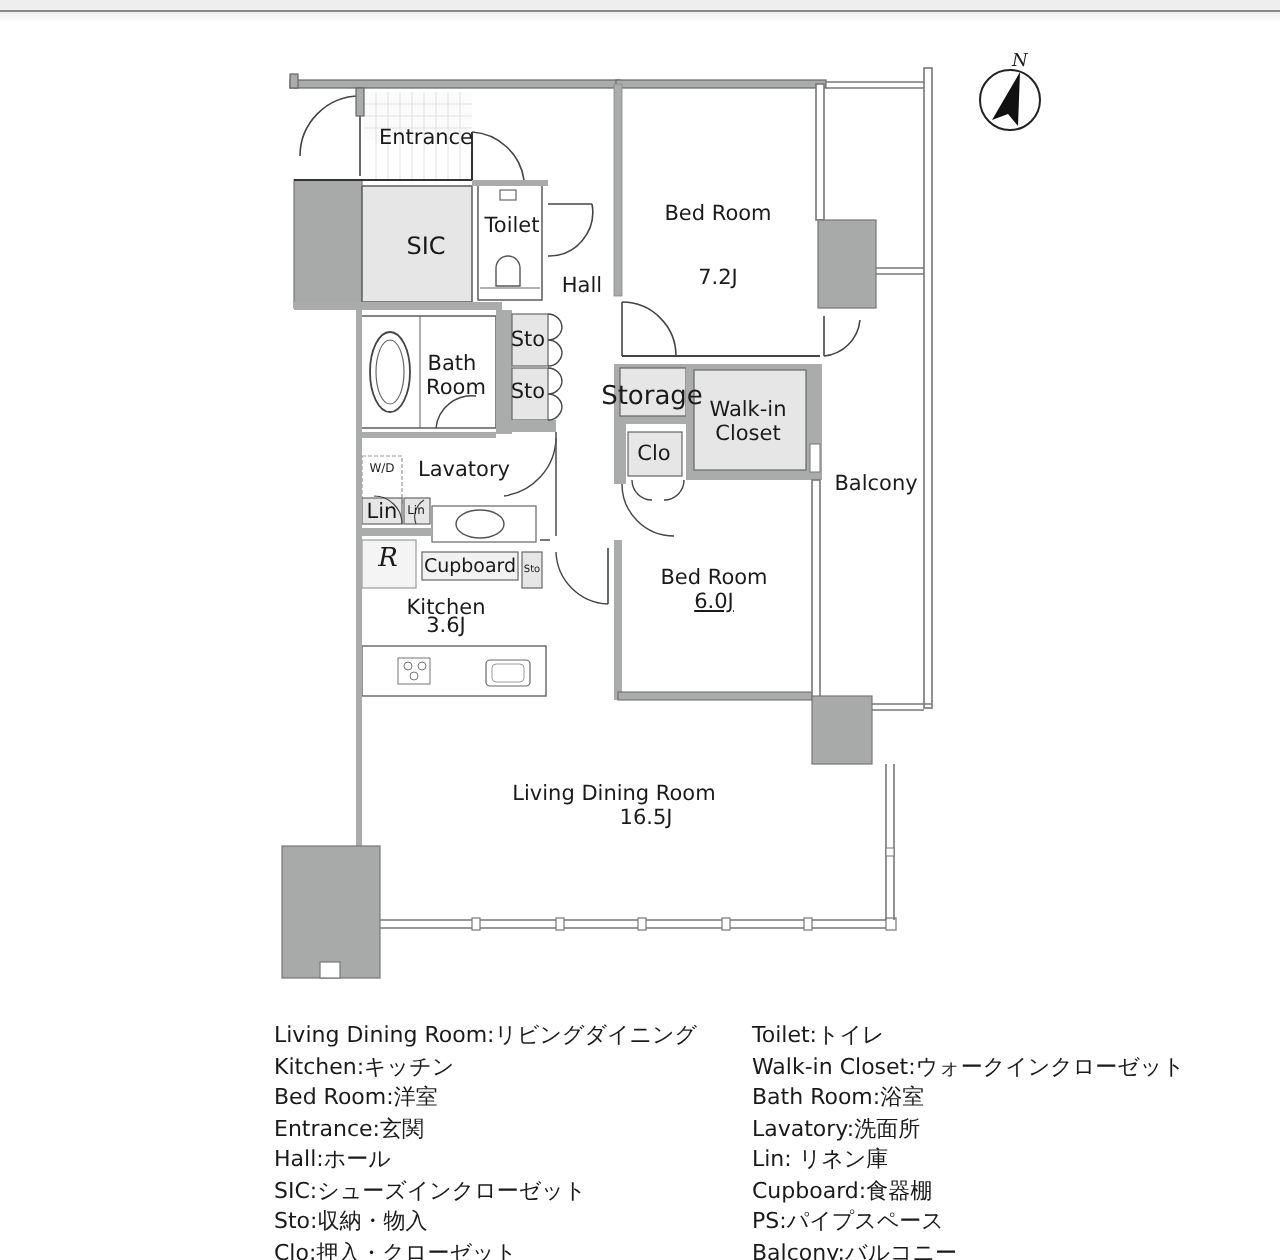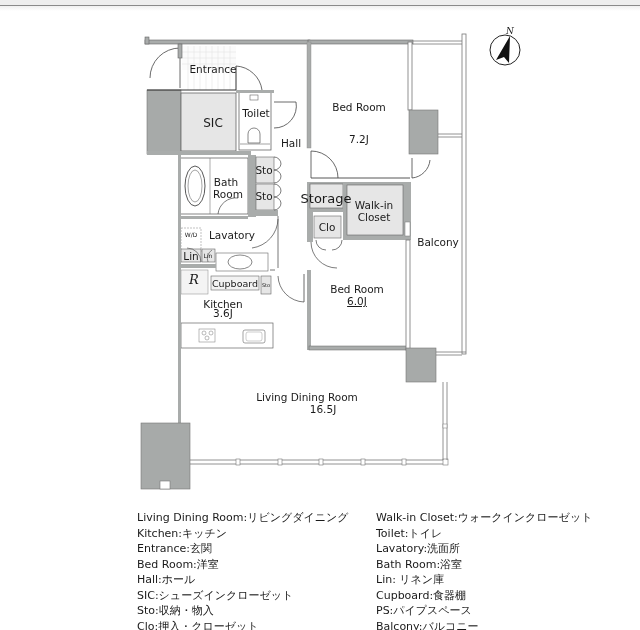--- a/index.html
+++ b/index.html
@@ -195,31 +195,31 @@
 <div class="lbl" style="left:223px;top:313px;">3.6J</div>
 <div class="lbl" style="left:357px;top:289px;">Bed Room</div>
 <div class="lbl" style="left:357px;top:301px;text-decoration:underline;">6.0J</div>
 <div class="lbl" style="left:438px;top:242px;">Balcony</div>
 <div class="lbl" style="left:307px;top:397px;">Living Dining Room</div>
 <div class="lbl" style="left:307px;top:409px;margin-left:16px;">16.5J</div>
 
 <div class="legend" style="left:137px;">
   <div>Living Dining Room:リビングダイニング</div>
   <div>Kitchen:キッチン</div>
+  <div>Bed Room:洋室</div>
   <div>Entrance:玄関</div>
-  <div>Bed Room:洋室</div>
   <div>Hall:ホール</div>
   <div>SIC:シューズインクローゼット</div>
   <div>Sto:収納・物入</div>
   <div>Clo:押入・クローゼット</div>
 
 </div>
 <div class="legend" style="left:376px;">
+  <div>Toilet:トイレ</div>
   <div>Walk-in Closet:ウォークインクローゼット</div>
-  <div>Toilet:トイレ</div>
+  <div>Bath Room:浴室</div>
   <div>Lavatory:洗面所</div>
-  <div>Bath Room:浴室</div>
   <div>Lin: リネン庫</div>
   <div>Cupboard:食器棚</div>
   <div>PS:パイプスペース</div>
   <div>Balcony:バルコニー</div>
 
 </div>
 
 </body></html>

